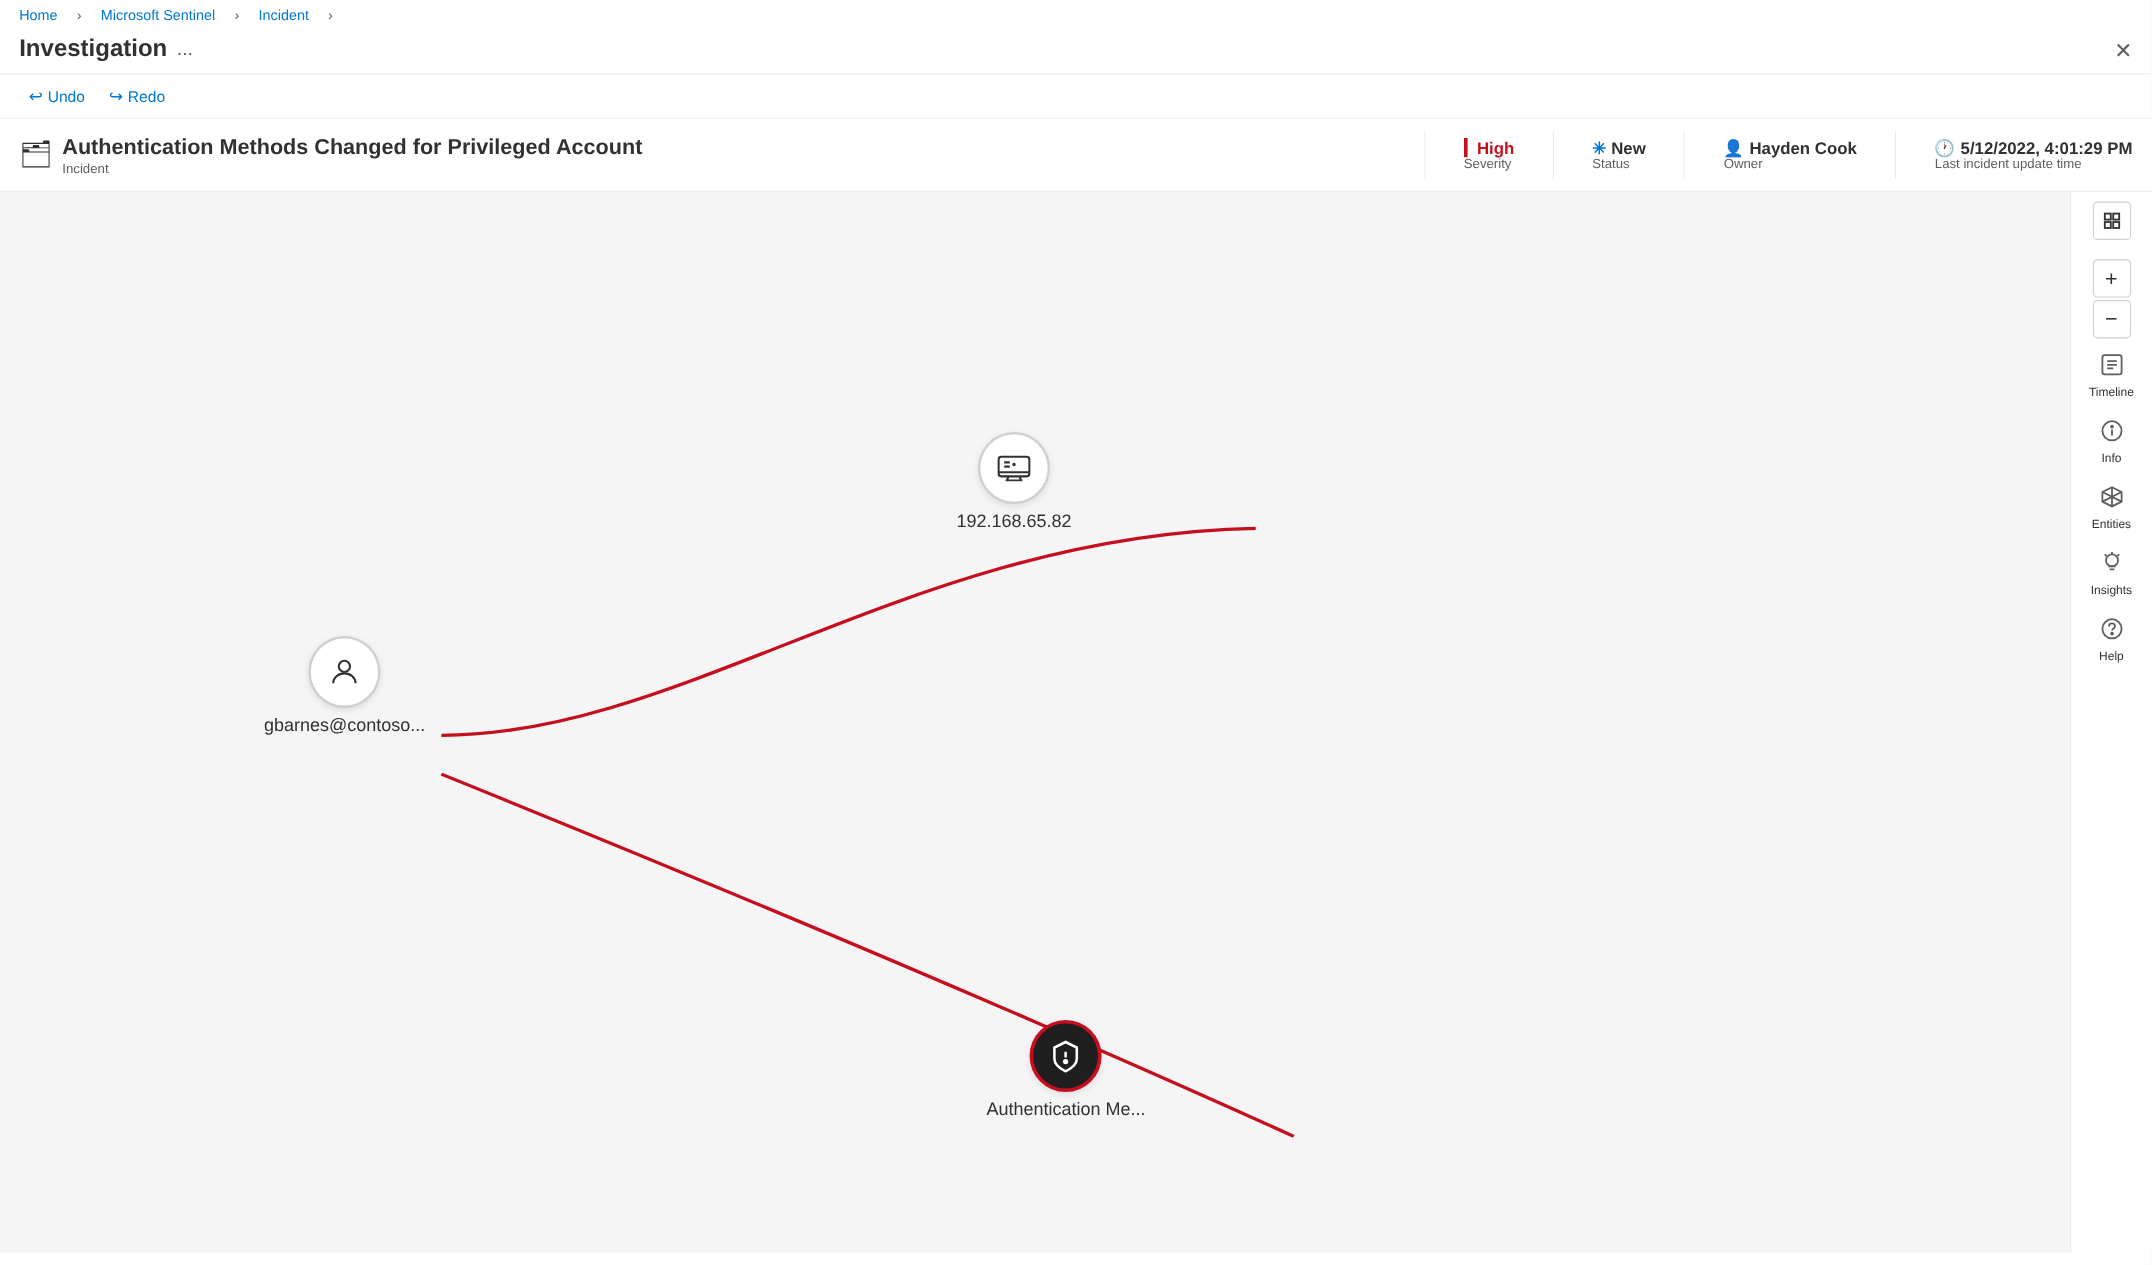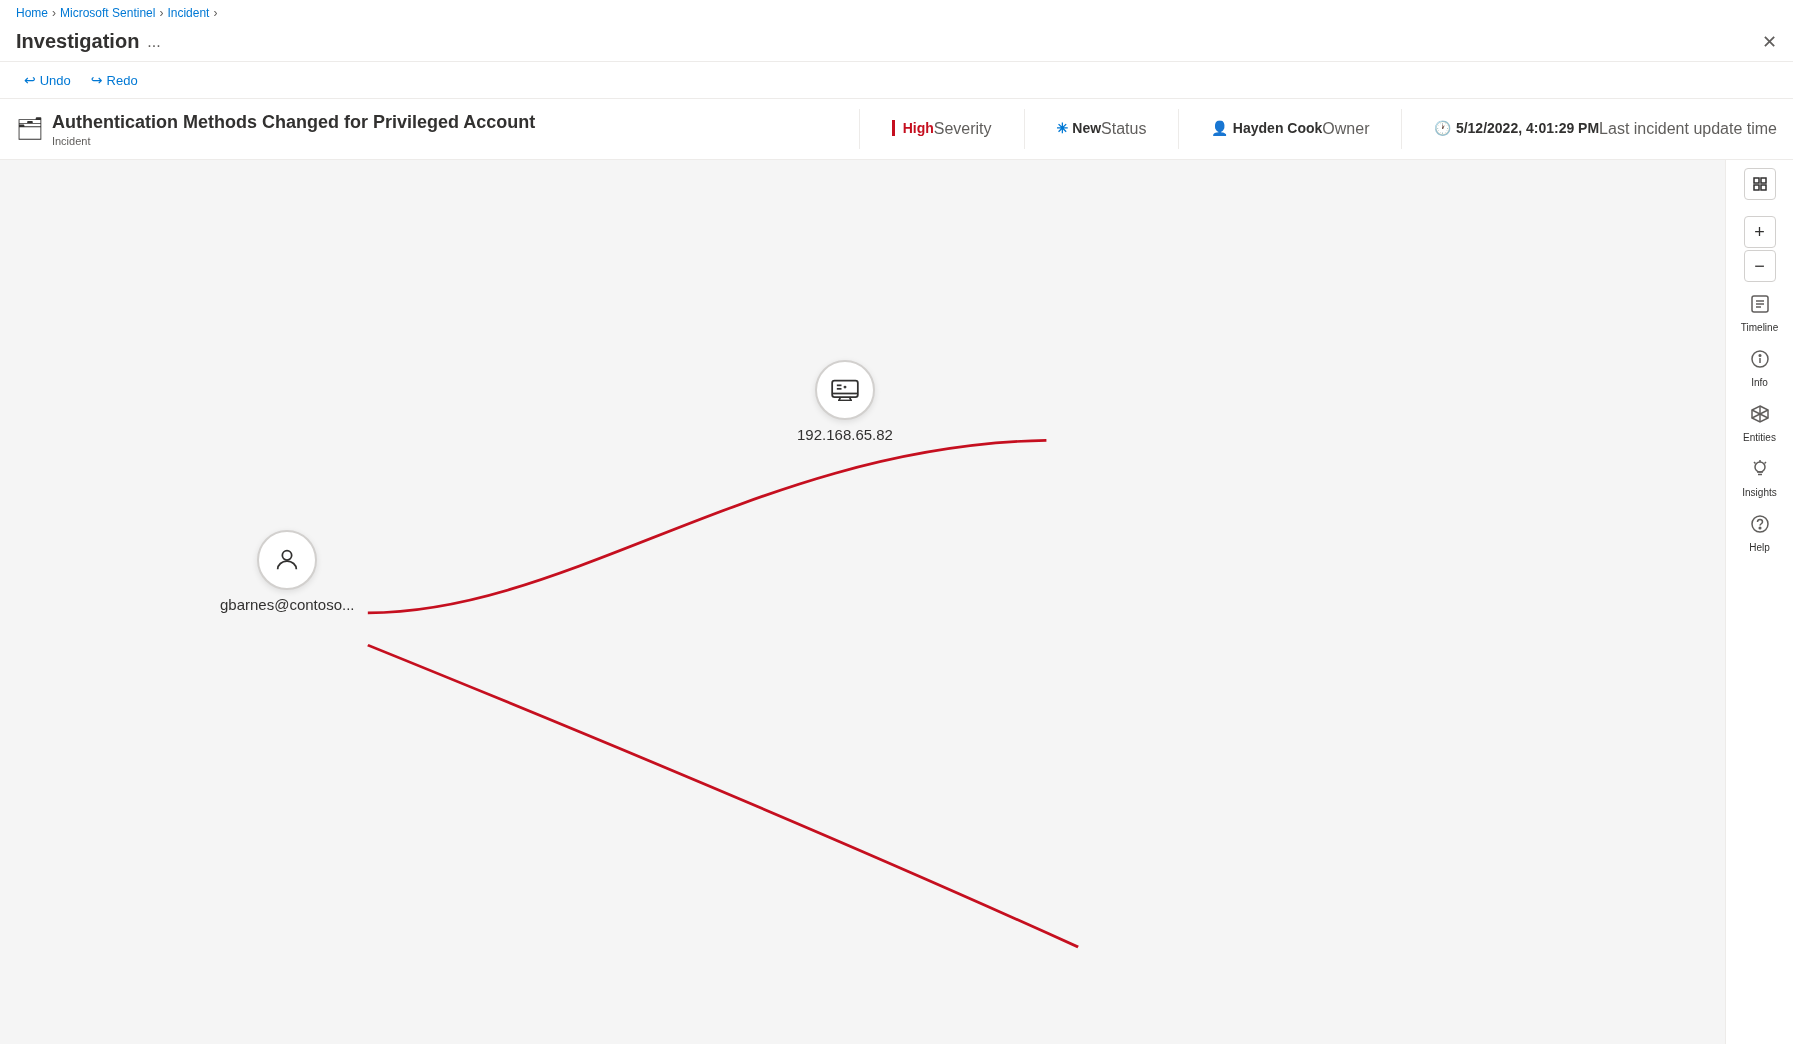--- a/index.html
+++ b/index.html
@@ -1,20 +1,20 @@
 <!DOCTYPE html>
 <html><head>
   <meta charset="utf-8">
   <style>
     * { box-sizing: border-box; margin: 0; padding: 0; }
     body { font-family: 'Segoe UI', sans-serif; background: #fff; color: #323130; font-size: 13px; overflow: hidden; }
 
     
     .breadcrumb {
-      display: flex; align-items: flex-end; gap: 4px;
+      display: flex; align-items: flex-end; gap: 16px;
       padding: 6px 16px; font-size: 12px; color: #0078d4;
     }
     .breadcrumb span { color: #605e5c; }
 
     
     .header {
       display: flex; align-items: center; justify-content: space-between;
       padding: 4px 16px 8px 16px; border-bottom: 1px solid #edebe9;
     }
     .header-left { display: flex; align-items: center; gap: 8px; }
@@ -43,23 +43,23 @@
       display: flex; align-items: center; gap: 8px;
       flex: 1;
     }
     .incident-icon { font-size: 22px; }
     .incident-title-text { font-size: 18px; font-weight: 600; }
     .incident-label { font-size: 11px; color: #605e5c; margin-top: 2px; }
     .incident-meta {
       display: flex; align-items: center; gap: 32px;
       padding-left: 24px;
     }
-    .meta-item { display: flex; align-items: flex-start; }
+    .meta-item { display: flex; flex-direction: column; align-items: flex-start; }
     .meta-value { display: flex; align-items: center; gap: 4px; font-size: 14px; font-weight: 600; }
-    .meta-label { font-size: 16px; color: #605e5c; }
+    .meta-label { font-size: 11px; color: #605e5c; }
     .severity-high { color: #c50f1f; }
     .severity-bar { width: 3px; height: 16px; background: #c50f1f; margin-right: 4px; display: inline-block; }
     .status-icon { color: #0078d4; font-size: 14px; }
     .owner-icon { color: #0078d4; font-size: 14px; }
     .time-icon { color: #605e5c; font-size: 14px; }
     .meta-divider { width: 1px; height: 40px; background: #edebe9; }
 
     
     .main-layout {
       display: flex; height: calc(1054px - 170px); position: relative;
@@ -230,20 +230,30 @@
           <line x1="6" y1="18" x2="18" y2="18"></line>
           <line x1="1" y1="12" x2="23" y2="12"></line>
           <circle cx="12" cy="6.5" r="0.5" fill="#323130"></circle>
           <line x1="5" y1="5" x2="9" y2="5"></line>
           <line x1="5" y1="8" x2="9" y2="8"></line>
         </svg>
       </div>
       <div class="node-label">192.168.65.82</div>
     </div>
 
+    <div class="node-container" style="left: 822px; top: 690px;">
+      <div class="node-circle active">
+        <svg width="28" height="28" viewBox="0 0 24 24" fill="none" stroke="#fff" stroke-width="1.8">
+          <path d="M12 2 L20 6 L20 14 C20 18 16 21 12 23 C8 21 4 18 4 14 L4 6 Z"></path>
+          <line x1="12" y1="9" x2="12" y2="13"></line>
+          <circle cx="12" cy="16" r="1" fill="#fff"></circle>
+        </svg>
+      </div>
+      <div class="node-label">Authentication Me...</div>
+    </div>
   </div>
 
   <div class="right-sidebar">
 
     <div style="display:flex;justify-content:center;margin-bottom:8px;">
       <button class="fit-btn" title="Fit">
         <svg width="16" height="16" viewBox="0 0 16 16" fill="none" stroke="#323130" stroke-width="1.5">
           <rect x="2" y="2" width="5" height="5"></rect>
           <rect x="9" y="2" width="5" height="5"></rect>
           <rect x="2" y="9" width="5" height="5"></rect>

